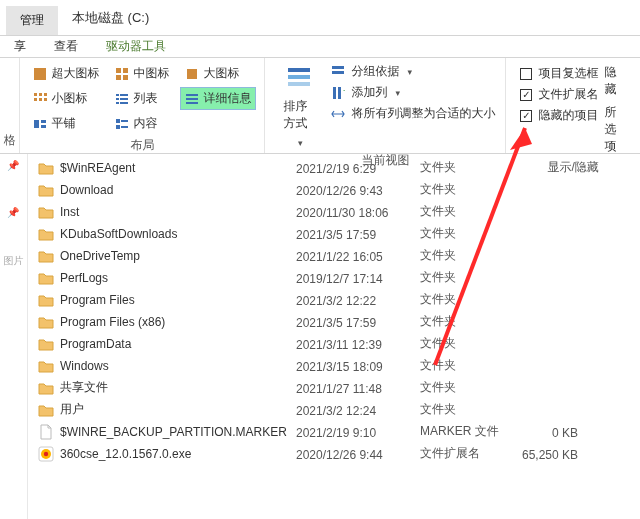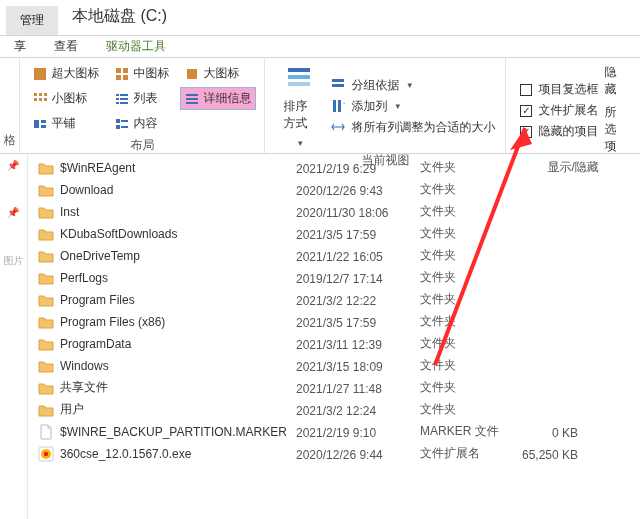--- a/index.html
+++ b/index.html
@@ -3,36 +3,36 @@
 <meta charset="utf-8">
 <style>
   * { box-sizing: border-box; margin: 0; padding: 0; font-family: "Microsoft YaHei", Tahoma, sans-serif; }
   body { width: 640px; height: 519px; overflow: hidden; background: #fff; font-size: 12px; color: #333; position: relative; }
   .win { display: flex; flex-direction: column; height: 100%; }
   
   .titlebar { display: flex; align-items: flex-end; height: 36px; border-bottom: 1px solid #d4d4d4; }
   .title-left { display:flex; flex-direction:column; align-items:flex-start; }
   .tab { padding: 6px 14px 6px; margin-left: 6px; }
   .tab.manage { background: #e5e5e5; color: #111; }
-  .title-path { padding: 0 0 8px 14px; font-size: 16px; color:#333; }
+  .title-path { padding: 0 0 8px 14px; font-size: 13px; color:#333; }
   .toolbar-row2 { display:flex; align-items:center; height:22px; border-bottom:1px solid #d4d4d4; }
   .toolbar-row2 .item { padding: 2px 14px; color:#333; }
   .toolbar-row2 .item.green { color:#4b7b2e; }
   
   .ribbon { display:flex; border-bottom:1px solid #d4d4d4; background:#fff; height:96px; }
   .group { border-right:1px solid #e4e4e4; display:flex; flex-direction:column; padding:4px 8px 0; }
   .group .content { flex:1; display:flex; }
   .group .label { text-align:center; font-size:12px; color:#555; padding:2px 0 4px; }
   .layout-btns { display:grid; grid-template-columns:auto auto auto; gap:2px 6px; }
   .lbtn { display:flex; align-items:center; gap:4px; padding:2px 4px; border:1px solid transparent; white-space:nowrap; }
-  .lbtn.selected { background:#f9a8d4; border-color:#8db9dd; }
+  .lbtn.selected { background:#86efac; border-color:#8db9dd; }
   .ri { width:14px; height:14px; display:inline-flex; align-items:center; justify-content:center; }
   .big-btn { display:flex; flex-direction:column; align-items:center; justify-content:center; padding:2px 10px; gap:6px; }
   .big-ic { width:32px; height:28px; display:flex; align-items:center; justify-content:center; }
-  .vstack { display:flex; flex-direction:column; gap:2px; padding-left:4px;justify-content:center; }
+  .vstack { display:flex; flex-direction:column; gap:2px; padding-left:4px; }
   .mitem { display:flex; align-items:center; gap:6px; padding:1px 2px; white-space:nowrap; }
   .tri { font-size:9px; color:#555; padding-left:2px; }
   .chk { width:12px; height:12px; border:1px solid #333; display:inline-flex; align-items:center; justify-content:center; font-size:10px; line-height:1; }
   .arrow-anno { position:absolute; z-index:30; pointer-events:none; }
   
   .body { flex:1; display:flex; overflow:hidden; position:relative; }
   .leftgutter { width:28px; border-right:1px solid #e8e8e8; display:flex; flex-direction:column; align-items:center; padding-top:6px; gap:36px; color:#aaa; font-size:10px; }
   .filepane { flex:1; overflow:auto; }
   .row { display:flex; align-items:flex-end; height:22px; padding-left:10px; }
   .cell-name { display:flex; align-items:center; gap:6px; width:258px; overflow:hidden; white-space:nowrap; }

